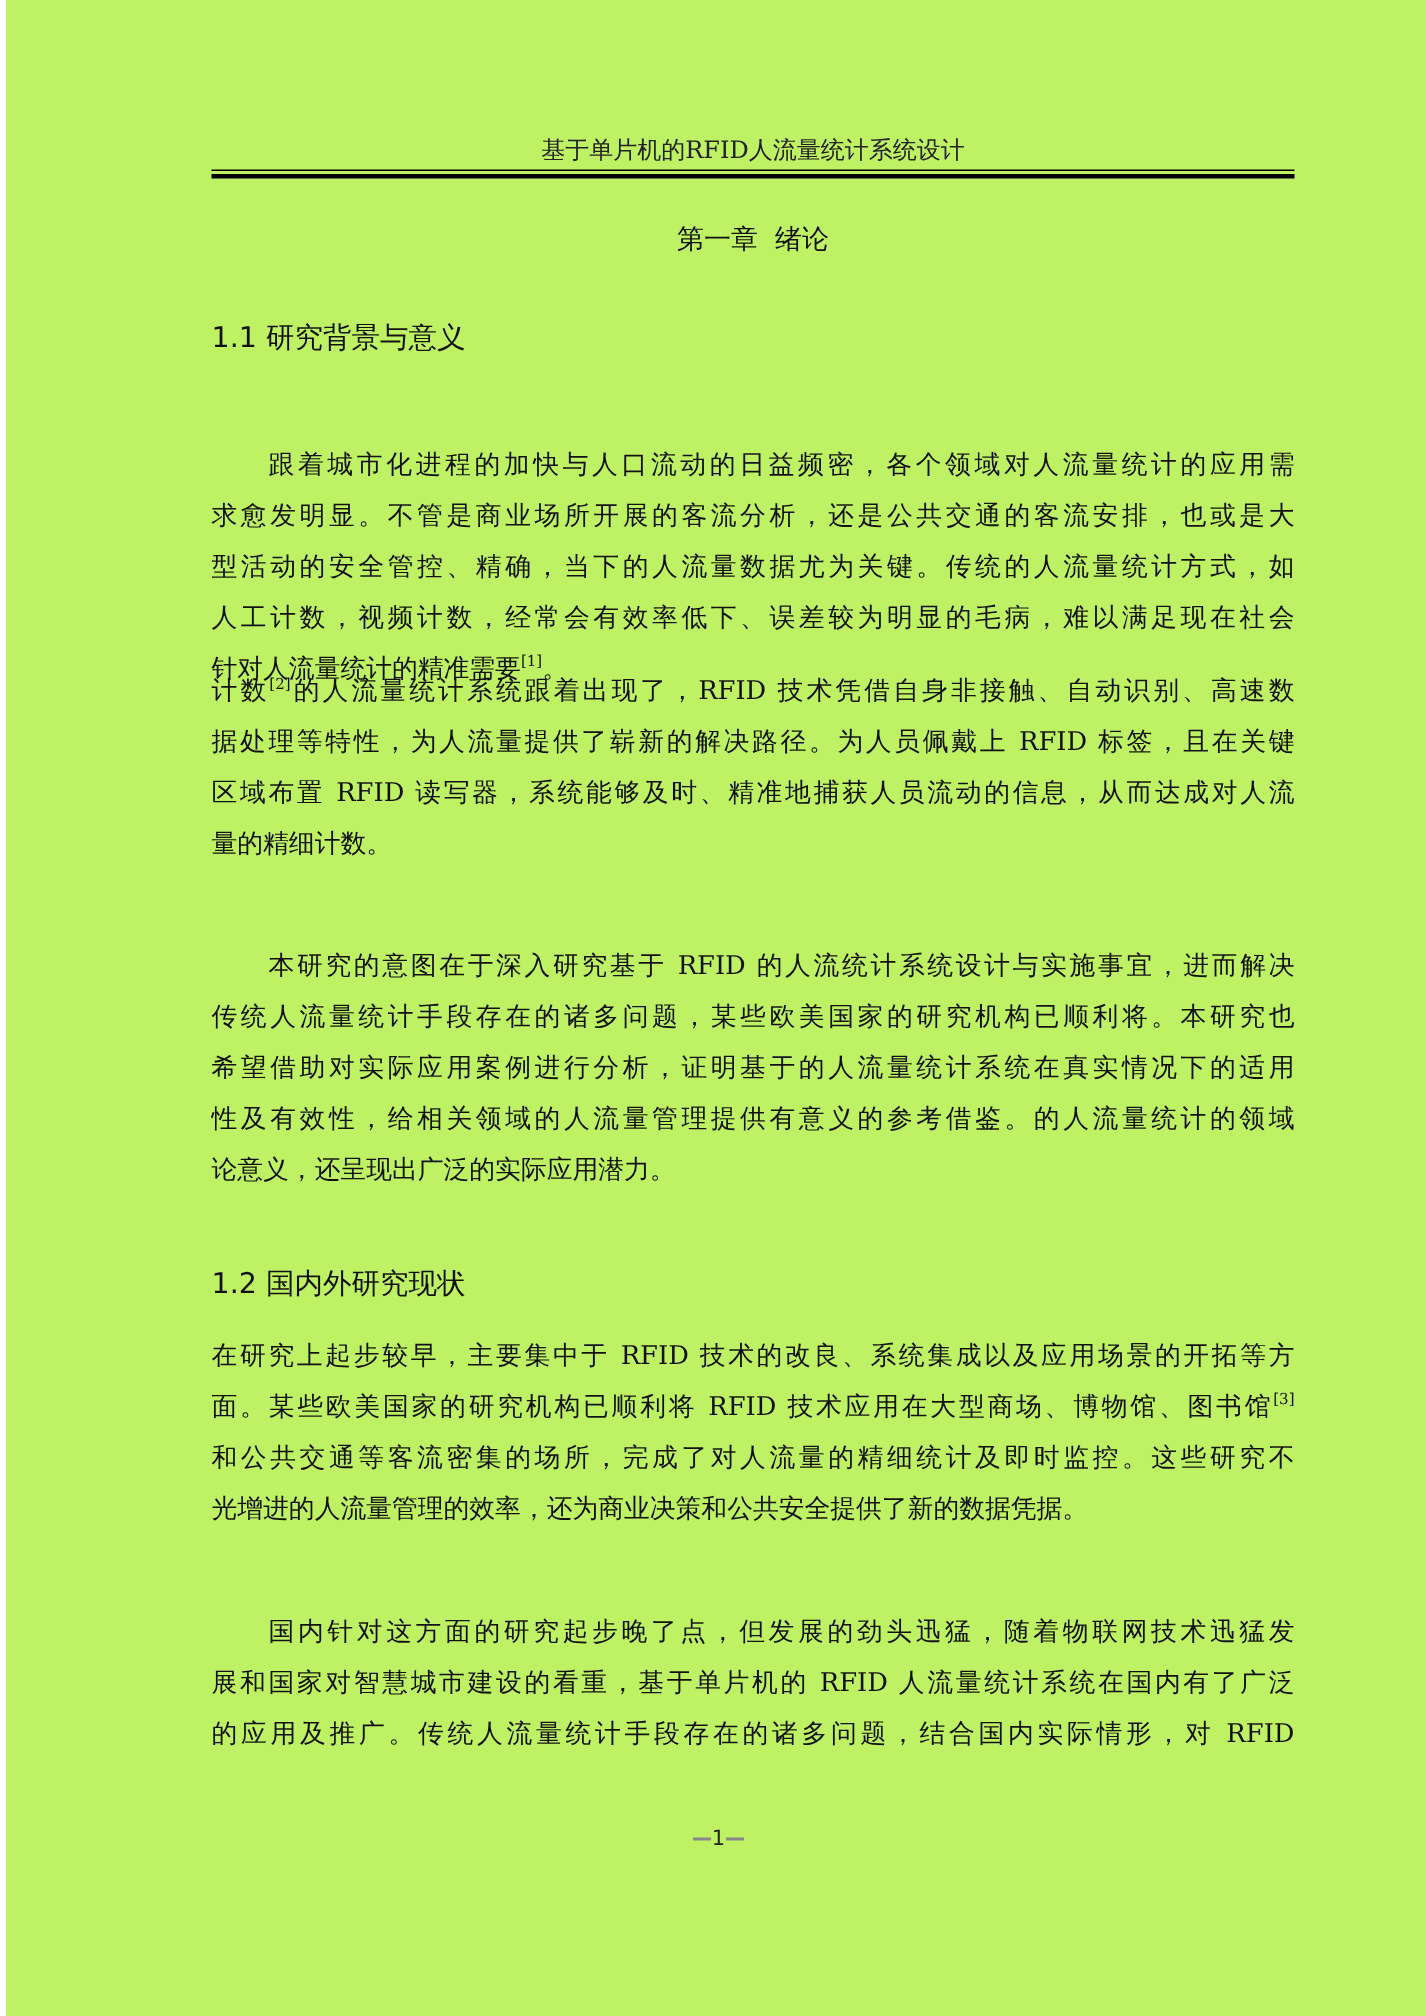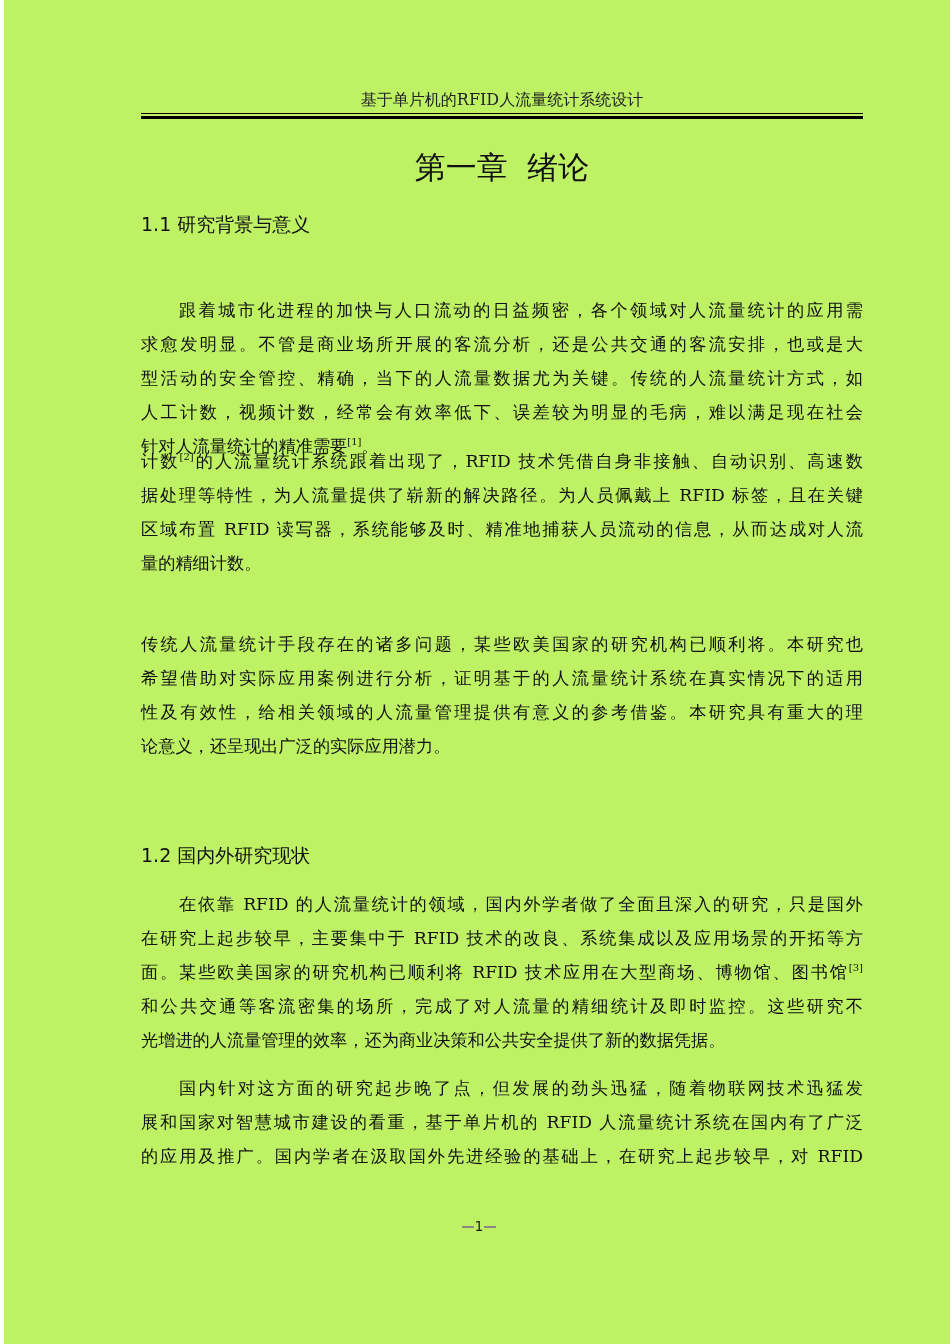--- a/index.html
+++ b/index.html
@@ -4,21 +4,21 @@
 <style>
   html, body { margin: 0; padding: 0; background: #ffffff; }
   body { width: 950px; height: 1344px; position: relative; overflow: hidden;
          font-family: "DejaVu Serif", "Liberation Serif", serif; color: #111; }
   .page { position: absolute; left: 4px; top: 0; width: 950px; height: 1344px; background: #bef264; }
   .running-header { position: absolute; left: 137px; width: 722px; top: 90px; text-align: center;
                     font-size: 16px; letter-spacing: 0px; color: #222; }
   .rule-thin { position: absolute; left: 137px; width: 722px; top: 113px; height: 1px; background: #000; }
   .rule-thick { position: absolute; left: 137px; width: 722px; top: 116px; height: 3px; background: #000; }
   .chapter-title { position: absolute; left: 137px; width: 722px; top: 147px; text-align: center;
-                   font-family: "DejaVu Sans", "Liberation Sans", sans-serif; font-size: 31px; font-weight: normal; }
+                   font-family: "DejaVu Sans", "Liberation Sans", sans-serif; font-size: 18px; font-weight: normal; }
   .section-title { position: absolute; left: 137px; font-family: "DejaVu Sans", "Liberation Sans", sans-serif;
                    font-size: 19px; }
   .para { position: absolute; left: 137px; width: 722px; font-size: 17.2px; line-height: 34px; }
   .line { display: block; white-space: nowrap; text-align: justify; text-align-last: justify; height: 34px; }
   .line.last { text-align-last: left; }
   .indent { padding-left: 38px; }
   sup { font-size: 10px; line-height: 0; vertical-align: 7px; }
   .page-number { position: absolute; left: 0; width: 950px; top: 1218px; text-align: center;
                  font-family: "DejaVu Sans", "Liberation Sans", sans-serif; font-size: 14px; color: #222; }
   .dash { display: inline-block; width: 12px; height: 2px; background: #888; vertical-align: middle; margin: 0 1px; }
@@ -45,39 +45,39 @@
   </div>
 
   <div class="para" style="top:444px;">
     <span class="line"><span>计数</span><sup>[2]</sup><span>的人流量统计系统跟着出现了，RFID 技术凭借自身非接触、自动识别、高速数</span></span>
     <span class="line">据处理等特性，为人流量提供了崭新的解决路径。为人员佩戴上 RFID 标签，且在关键</span>
     <span class="line">区域布置 RFID 读写器，系统能够及时、精准地捕获人员流动的信息，从而达成对人流</span>
     <span class="line last">量的精细计数。</span>
   </div>
 
   <div class="para" style="top:627px;">
+    <span class="line indent">本研究的意图在于深入研究基于 RFID 的人流统计系统设计与实施事宜，进而解决</span>
     <span class="line">传统人流量统计手段存在的诸多问题，某些欧美国家的研究机构已顺利将。本研究也</span>
     <span class="line">希望借助对实际应用案例进行分析，证明基于的人流量统计系统在真实情况下的适用</span>
-    <span class="line">性及有效性，给相关领域的人流量管理提供有意义的参考借鉴。本研究具有重大的理</span>
+    <span class="line">性及有效性，给相关领域的人流量管理提供有意义的参考借鉴。的人流量统计的领域</span>
     <span class="line last">论意义，还呈现出广泛的实际应用潜力。</span>
   </div>
 
   <div class="section-title" style="top:843px;">1.2 国内外研究现状</div>
 
   <div class="para" style="top:887px;">
-    <span class="line indent">在依靠 RFID 的人流量统计的领域，国内外学者做了全面且深入的研究，只是国外</span>
     <span class="line">在研究上起步较早，主要集中于 RFID 技术的改良、系统集成以及应用场景的开拓等方</span>
     <span class="line"><span>面。某些欧美国家的研究机构已顺利将 RFID 技术应用在大型商场、博物馆、图书馆</span><sup>[3]</sup></span>
     <span class="line">和公共交通等客流密集的场所，完成了对人流量的精细统计及即时监控。这些研究不</span>
     <span class="line last">光增进的人流量管理的效率，还为商业决策和公共安全提供了新的数据凭据。</span>
   </div>
 
   <div class="para" style="top:1071px;">
     <span class="line indent">国内针对这方面的研究起步晚了点，但发展的劲头迅猛，随着物联网技术迅猛发</span>
     <span class="line">展和国家对智慧城市建设的看重，基于单片机的 RFID 人流量统计系统在国内有了广泛</span>
-    <span class="line">的应用及推广。国内学者在汲取国外先进经验的基础上，在研究上起步较早，对 RFID</span>
+    <span class="line">的应用及推广。传统人流量统计手段存在的诸多问题，结合国内实际情形，对 RFID</span>
   </div>
 
   <div class="page-number">
     <span class="dash"></span><span>1</span><span class="dash"></span>
   </div>
 
 </div>
 
 </body></html>

